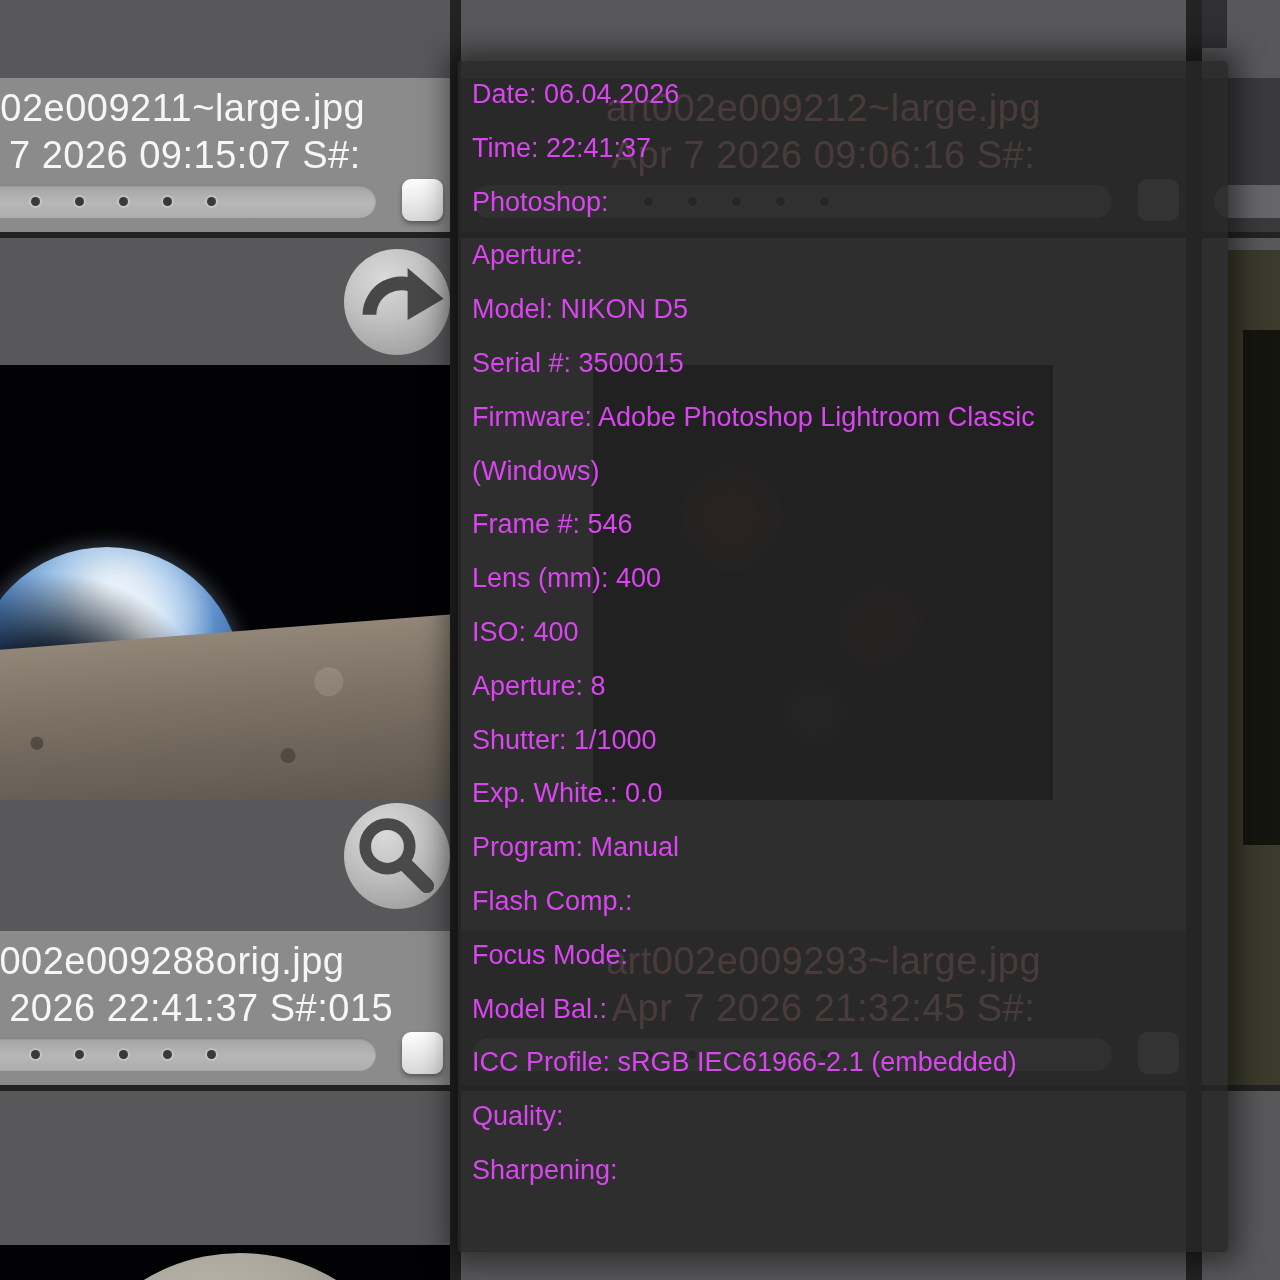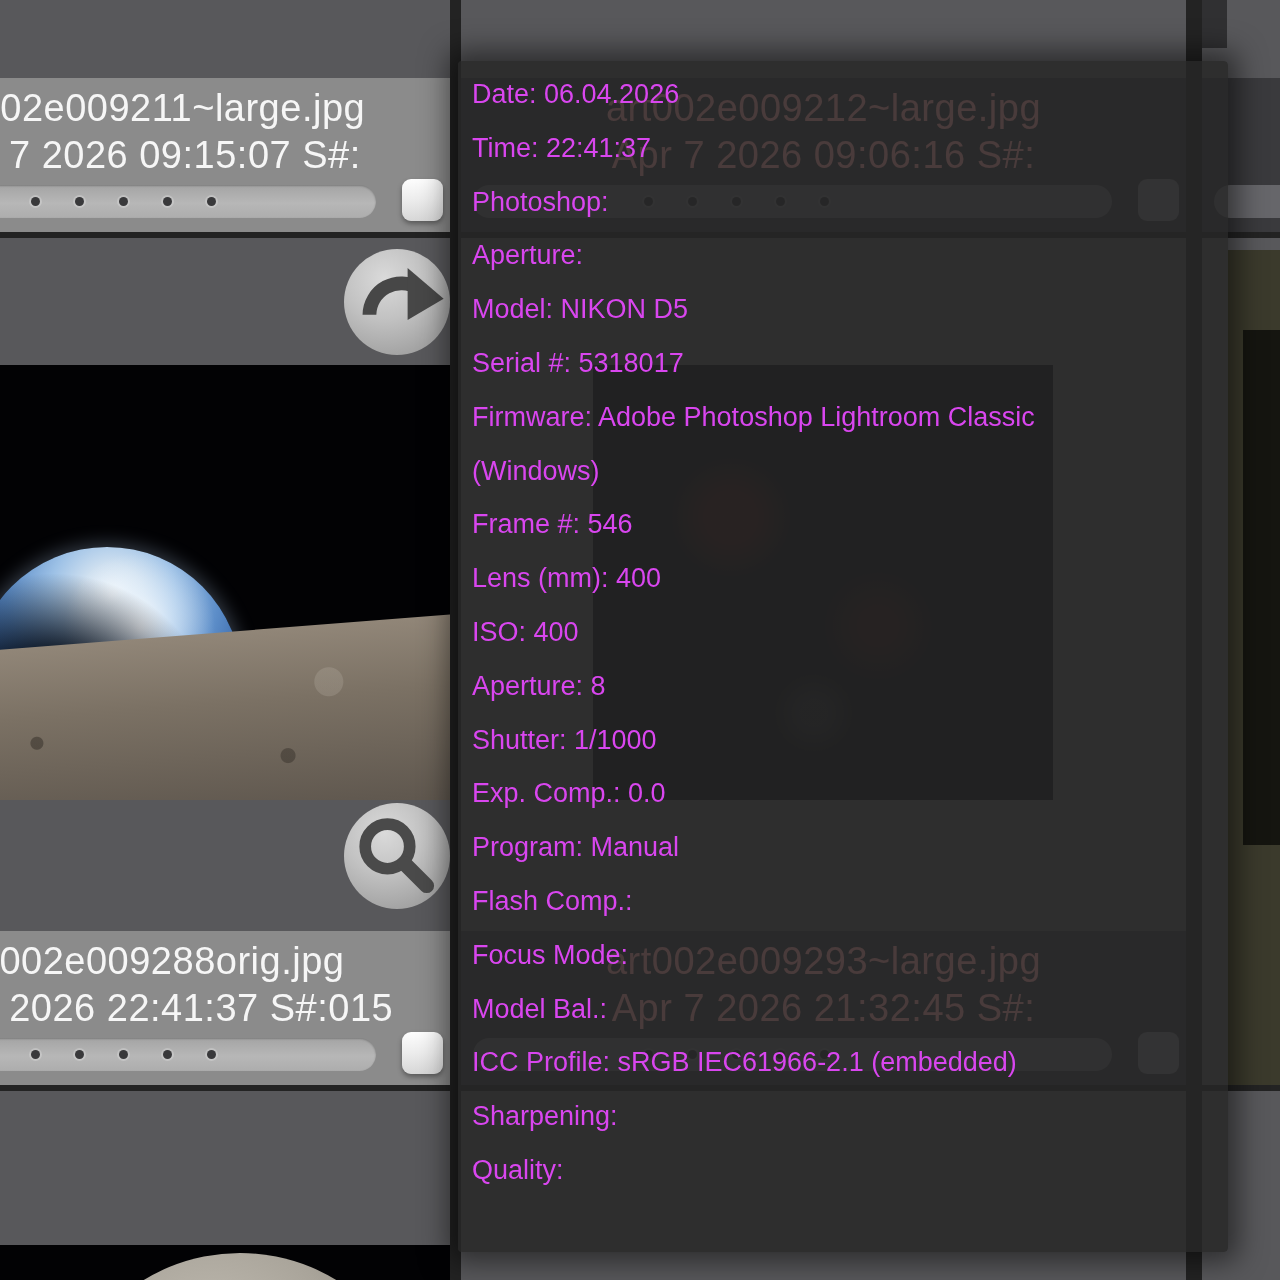--- a/index.html
+++ b/index.html
@@ -178,31 +178,31 @@
       <line x1="57" y1="57" x2="78" y2="78" stroke="#4a4a4a" stroke-width="14" stroke-linecap="round"></line>
     </svg>
   </div>
 
   <div id="tooltip">
     <div class="tip-line">Date: 06.04.2026</div>
     <div class="tip-line">Time: 22:41:37</div>
     <div class="tip-line">Photoshop:</div>
     <div class="tip-line">Aperture:</div>
     <div class="tip-line">Model: NIKON D5</div>
-    <div class="tip-line">Serial #: 5318017</div>
+    <div class="tip-line">Serial #: 3500015</div>
     <div class="tip-line">Firmware: Adobe Photoshop Lightroom Classic</div>
     <div class="tip-line">(Windows)</div>
     <div class="tip-line">Frame #: 546</div>
     <div class="tip-line">Lens (mm): 400</div>
     <div class="tip-line">ISO: 400</div>
     <div class="tip-line">Aperture: 8</div>
     <div class="tip-line">Shutter: 1/1000</div>
-    <div class="tip-line">Exp. Comp.: 0.0</div>
+    <div class="tip-line">Exp. White.: 0.0</div>
     <div class="tip-line">Program: Manual</div>
     <div class="tip-line">Flash Comp.:</div>
     <div class="tip-line">Focus Mode:</div>
     <div class="tip-line">Model Bal.:</div>
     <div class="tip-line">ICC Profile: sRGB IEC61966-2.1 (embedded)</div>
+    <div class="tip-line">Quality:</div>
     <div class="tip-line">Sharpening:</div>
-    <div class="tip-line">Quality:</div>
   </div>
 
 </div>
 
 </body></html>

